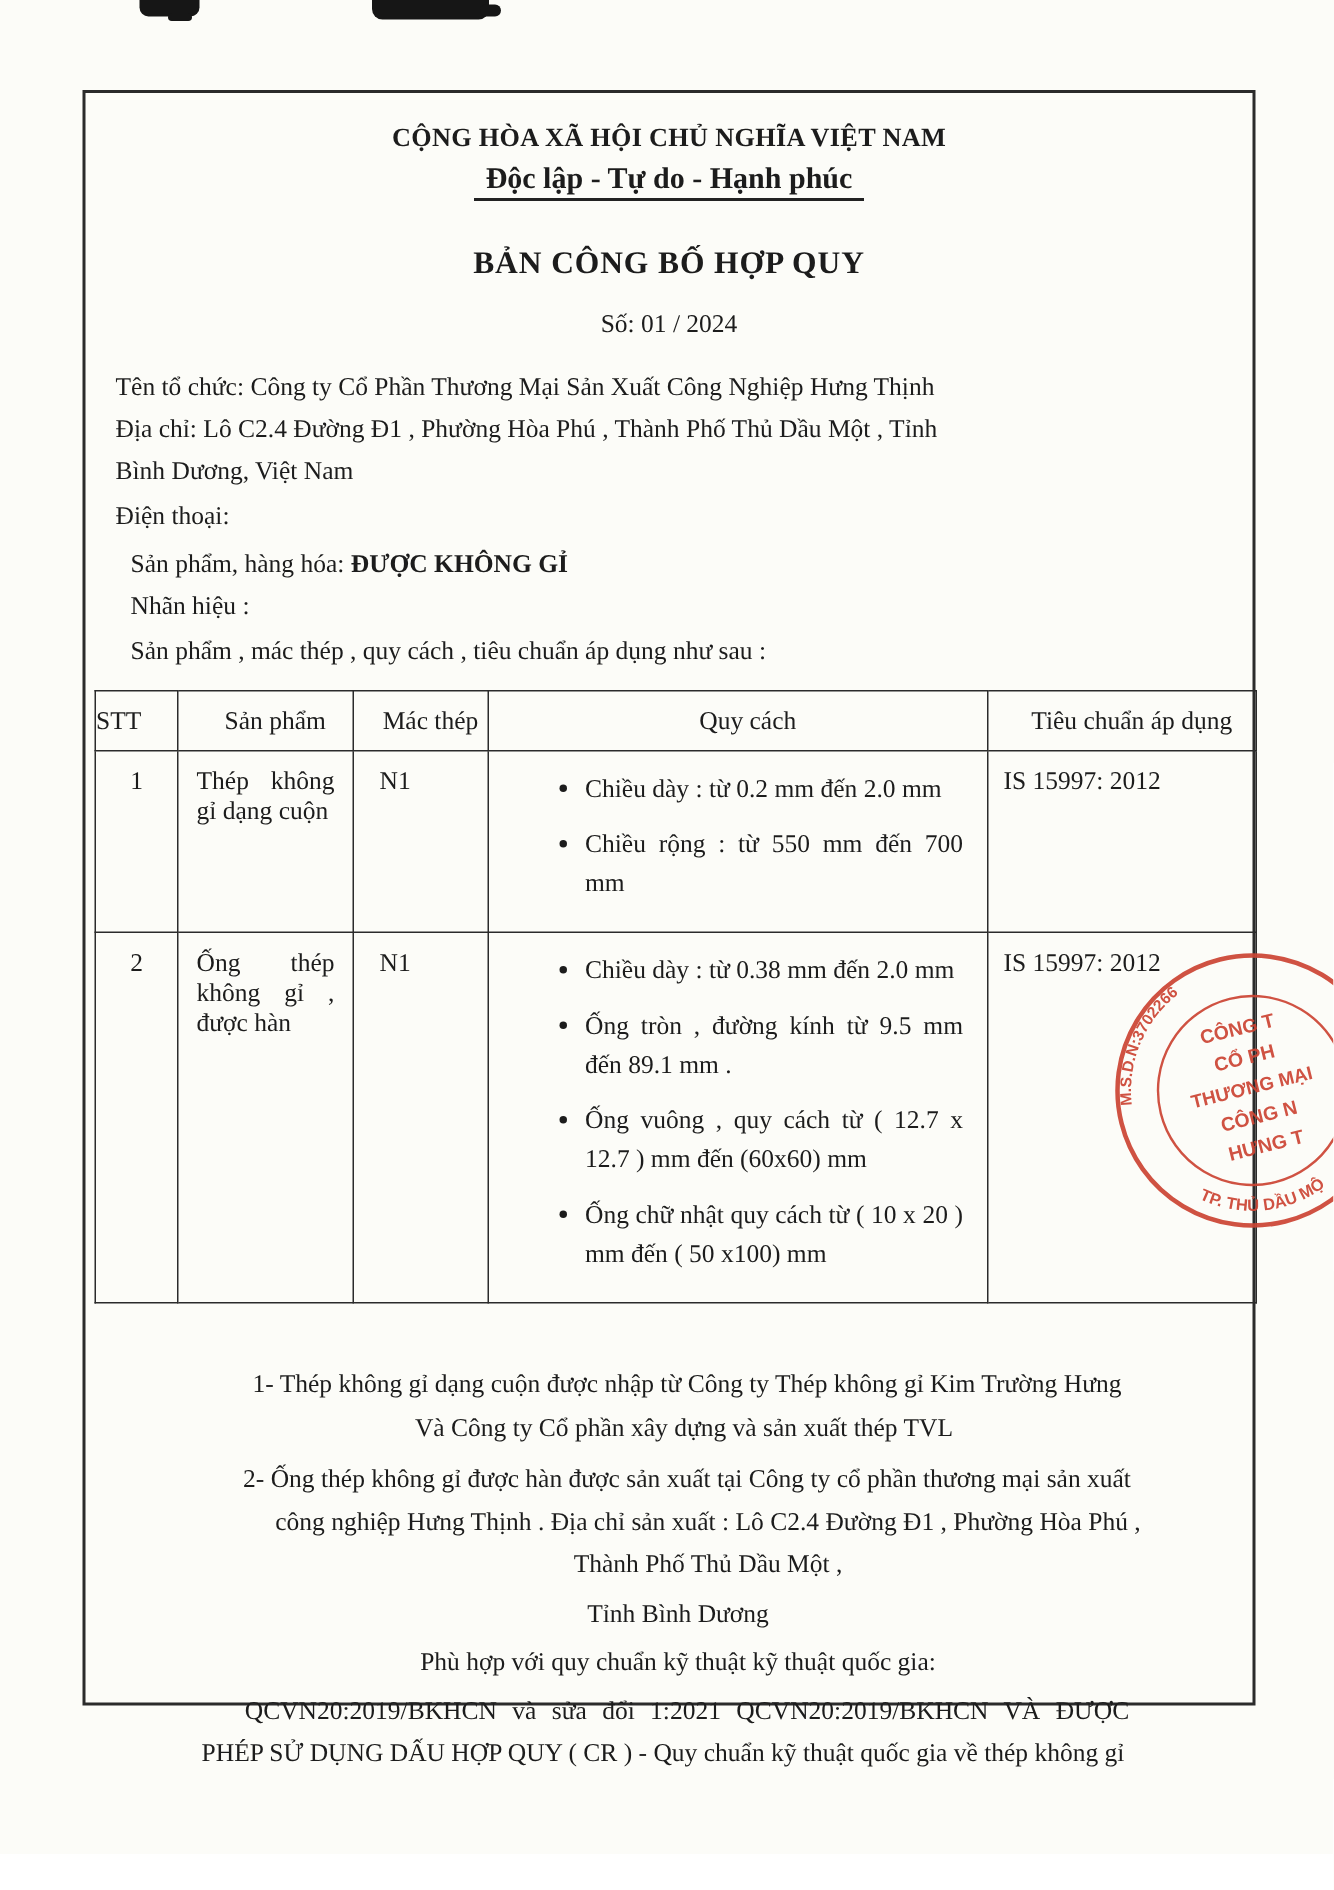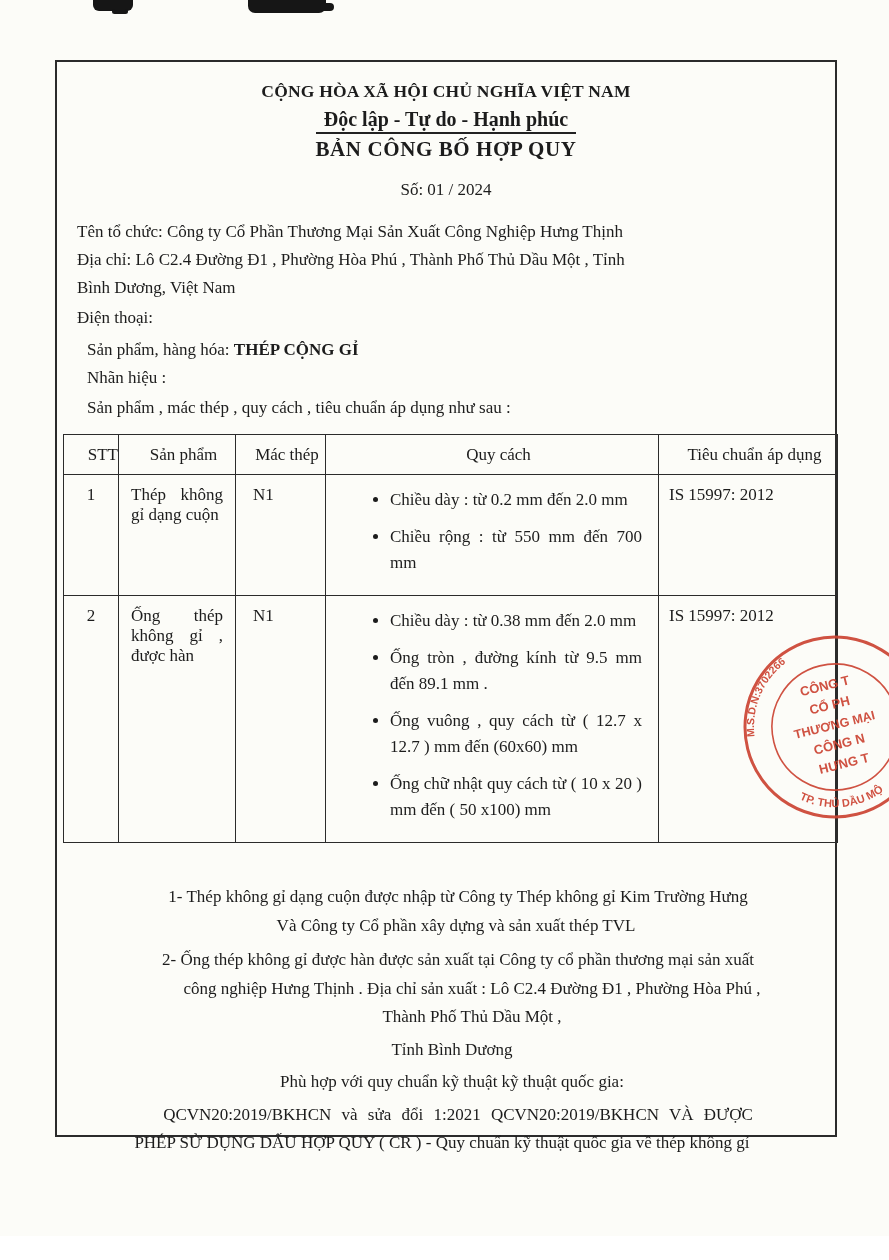--- a/index.html
+++ b/index.html
@@ -23,21 +23,21 @@
   
   .frame{
     position:absolute; left:55px; top:60px; width:782px; height:1077px;
     border:2px solid #2b2b2b; padding:18px 20px 0 20px;
   }
 
   
   .national-title{ text-align:center; font-weight:bold; font-size:17.5px; line-height:22px; letter-spacing:.2px; }
   .motto{ text-align:center; margin-top:4px; line-height:26px; }
   .motto span{ font-weight:bold; font-size:20px; border-bottom:2.5px solid #222; padding:0 8px 2px 8px; }
-  .doc-title{ text-align:center; font-weight:bold; font-size:21px; line-height:30px; letter-spacing:.6px; }
+  .doc-title{ text-align:center; font-weight:bold; font-size:21px; line-height:30px; margin-top:26px; letter-spacing:.6px; }
   .doc-number{ text-align:center; font-size:17px; line-height:28px; margin-top:12px; }
 
   
   p{ margin:0; font-size:17px; line-height:28px; }
   .mt2{ margin-top:2px; } .mt4{ margin-top:4px; } .mt6{ margin-top:6px; } .mt14{ margin-top:14px; }
   .ind{ padding-left:10px; }
 
   
   table.spec-table{
     border-collapse:collapse; table-layout:fixed;
@@ -45,21 +45,21 @@
     font-size:17px;
   }
   .spec-table col.c1{ width:55px; }  .spec-table col.c2{ width:117px; }
   .spec-table col.c3{ width:90px; }  .spec-table col.c4{ width:333px; }
   .spec-table col.c5{ width:179px; }
   .spec-table th, .spec-table td{ border:1.6px solid #2b2b2b; vertical-align:top; }
   .spec-table thead th{
     font-weight:normal; height:40px; vertical-align:middle;
     text-align:center; padding:0 0 0 13px;
   }
-  .spec-table thead th.center{ text-align:right; padding:0; }
+  .spec-table thead th.center{ text-align:left; padding:0; }
   .spec-table td{ padding:10px 0 8px 12px; }
   .spec-table td.center{ text-align:center; padding-left:0; }
   .spec-table td.grade{ padding-left:17px; }
   .spec-table td.std{ padding-left:10px; }
   .spec-table td.just{ text-align:justify; padding-right:12px; }
   .spec-table tr.r1 td{ height:98px; }
   .spec-table tr.r2 td{ height:240px; }
   ul.specs{ margin:2px 0 0 0; padding:0 16px 0 52px; list-style:disc; }
   ul.specs li{ margin-bottom:11px; line-height:26px; text-align:justify; }
 
@@ -97,21 +97,21 @@
       <span>Độc lập - Tự do - Hạnh phúc</span>
     </div>
 
     <div class="doc-title">BẢN CÔNG BỐ HỢP QUY</div>
     <div class="doc-number">Số: 01 / 2024</div>
 
     <p class="mt14">Tên tổ chức: Công ty Cổ Phần Thương Mại Sản Xuất Công Nghiệp Hưng Thịnh</p>
     <p>Địa chỉ: Lô C2.4 Đường Đ1 , Phường Hòa Phú , Thành Phố Thủ Dầu Một , Tỉnh</p>
     <p>Bình Dương, Việt Nam</p>
     <p class="mt2">Điện thoại:</p>
-    <p class="ind mt4"><span>Sản phẩm, hàng hóa:</span> <b>THÉP CỘNG GỈ</b></p>
+    <p class="ind mt4"><span>Sản phẩm, hàng hóa:</span> <b>ĐƯỢC KHÔNG GỈ</b></p>
     <p class="ind">Nhãn hiệu :</p>
     <p class="ind mt2">Sản phẩm , mác thép , quy cách , tiêu chuẩn áp dụng như sau :</p>
 
     <table class="spec-table">
       <colgroup>
           <col class="c1">
           <col class="c2">
           <col class="c3">
           <col class="c4">
           <col class="c5">

